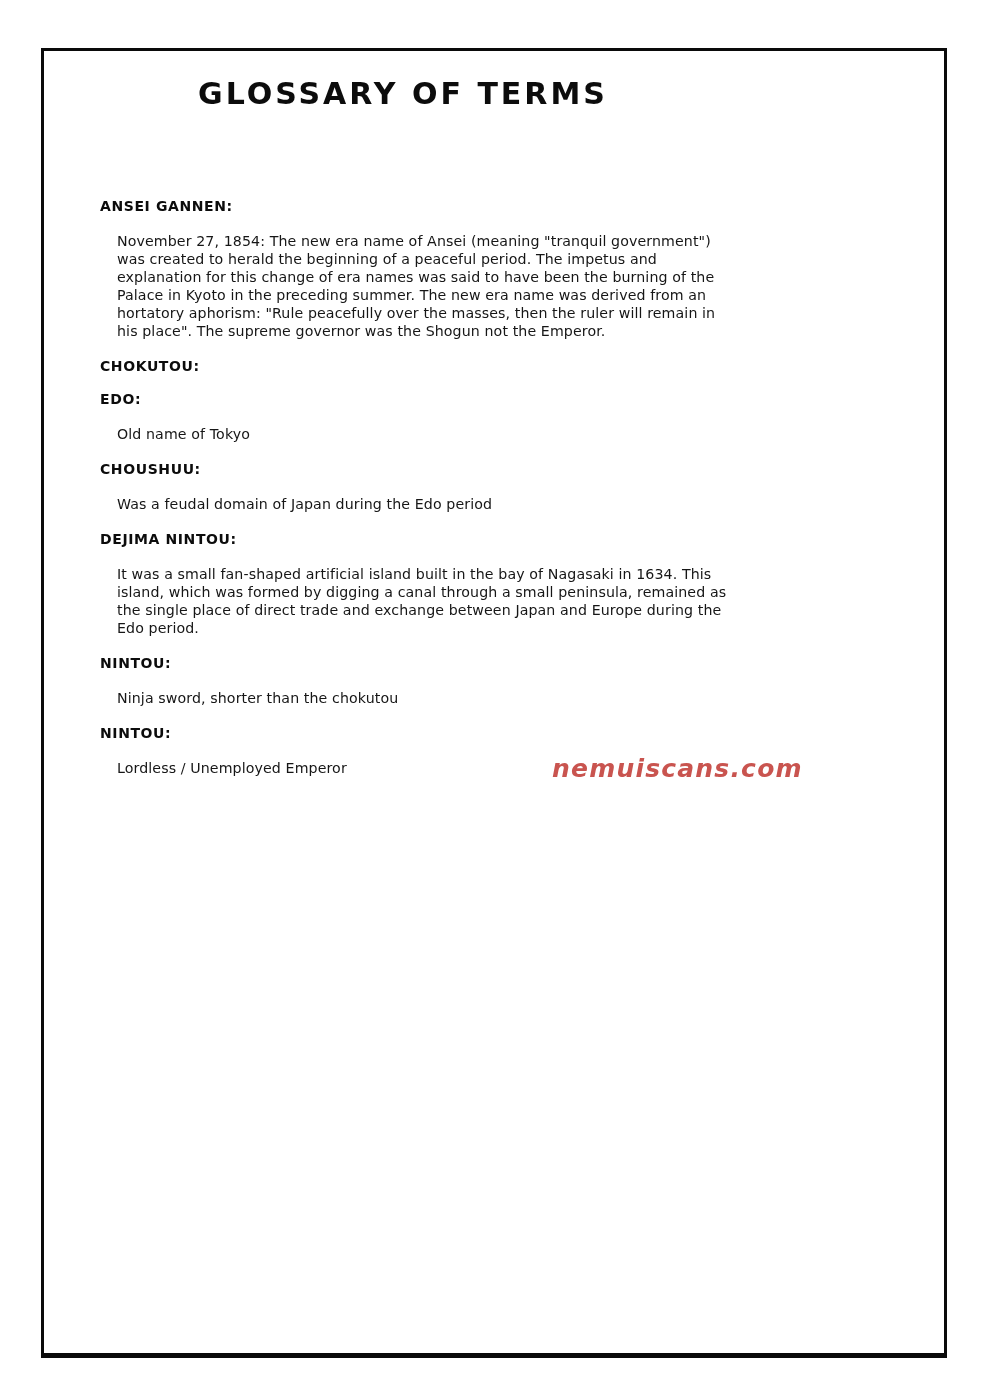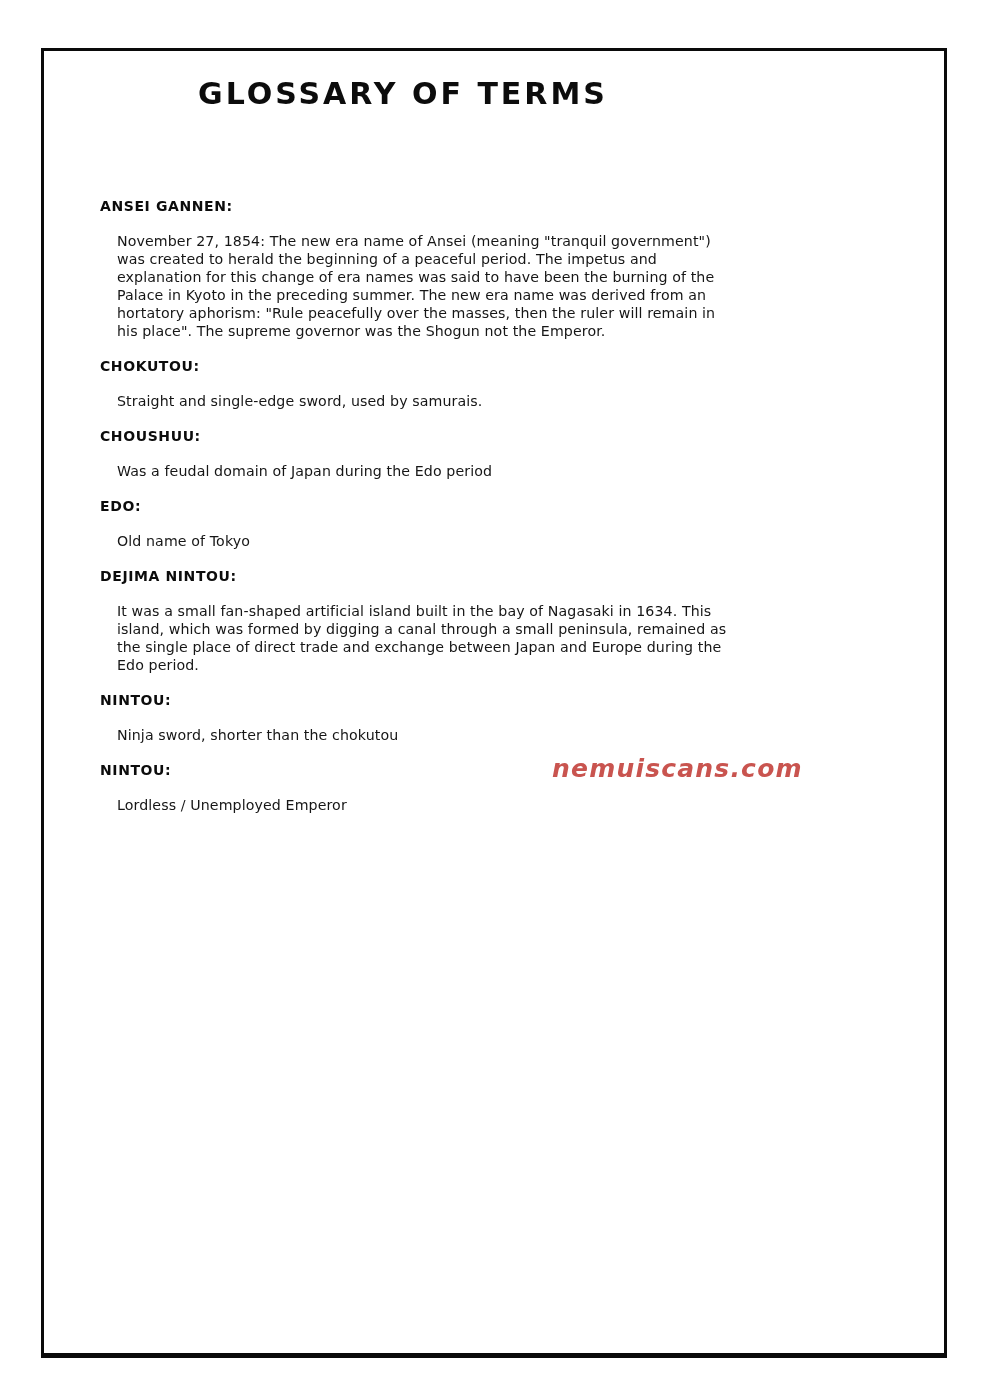--- a/index.html
+++ b/index.html
@@ -89,31 +89,30 @@
 
 <div class="glossary">
 
   <div class="entry">
     <h2 class="term">ANSEI GANNEN:</h2>
     <p class="definition">November 27, 1854: The new era name of Ansei  (meaning "tranquil government") was created to herald the beginning of a peaceful period. The impetus and explanation for this change of era names was said to have been the burning of the Palace in Kyoto in the preceding summer. The new era name was derived from an hortatory aphorism: "Rule peacefully over the masses, then the ruler will remain in his place". The supreme governor was the Shogun not the Emperor.</p>
   </div>
 
   <div class="entry">
     <h2 class="term">CHOKUTOU:</h2>
-    <p class="definition">Straight and single-edge sword, used by samurais.</p>
+  </div>
+
+  <div class="entry">
+    <h2 class="term">EDO:</h2>
+    <p class="definition">Old name of Tokyo</p>
   </div>
 
   <div class="entry">
     <h2 class="term">CHOUSHUU:</h2>
     <p class="definition">Was a feudal domain of Japan during the Edo period</p>
-  </div>
-
-  <div class="entry">
-    <h2 class="term">EDO:</h2>
-    <p class="definition">Old name of Tokyo</p>
   </div>
 
   <div class="entry">
     <h2 class="term">DEJIMA NINTOU:</h2>
     <p class="definition">It was a small fan-shaped artificial island built in the bay of Nagasaki  in 1634. This island, which was formed by digging a canal through a small peninsula, remained as the single place of direct trade and exchange between Japan and Europe during the Edo period.</p>
   </div>
 
   <div class="entry">
     <h2 class="term">NINTOU:</h2>
     <p class="definition">Ninja sword, shorter than the chokutou</p>

